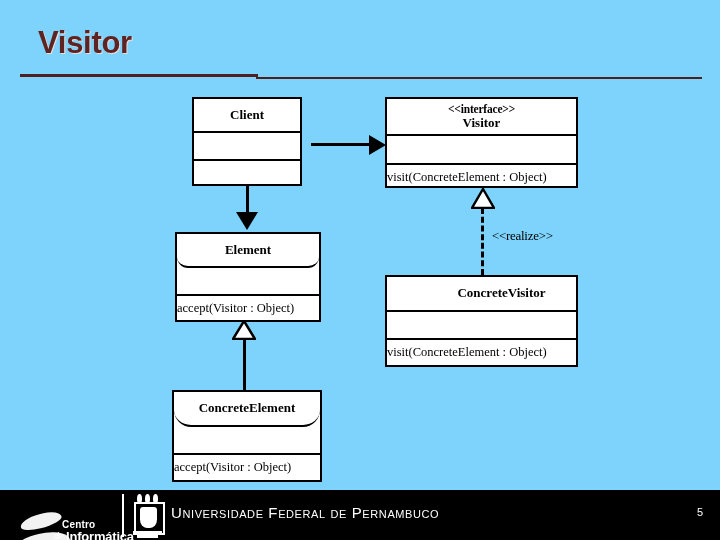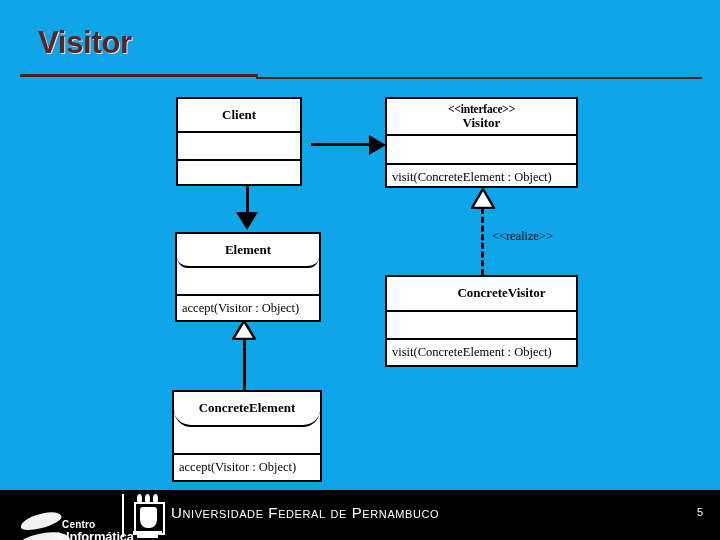--- a/index.html
+++ b/index.html
@@ -7,21 +7,21 @@
     padding: 0;
     background: #ffffff;
   }
   body {
     font-family: "Liberation Serif", serif;
   }
   .slide {
     position: relative;
     width: 720px;
     height: 540px;
-    background: #0ea5e9;
+    background: #7dd3fc;
     overflow: hidden;
   }
 
   
   .slide-title {
     position: absolute;
     left: 38px;
     top: 25px;
     font-family: "Liberation Sans", sans-serif;
     font-size: 31px;
@@ -74,21 +74,20 @@
     line-height: 1.12;
     text-align: center;
   }
   .uml-stereotype {
     font-weight: bold;
     font-size: 11.5px;
     letter-spacing: -0.2px;
   }
   .uml-members {
     justify-content: flex-start;
-    padding-left: 5px;
     font-size: 12.5px;
     color: #000000;
     white-space: nowrap;
   }
   .uml-empty {
     background: #ffffff;
   }
 
   
   .line-h {
@@ -298,21 +297,21 @@
 </style>
 </head>
 <body>
 
 <div class="slide">
 
   <div class="slide-title">Visitor</div>
   <div class="title-rule-left"></div>
   <div class="title-rule-right"></div>
 
-  <div class="uml-class" style="left:176px; top:97px; width:126px; height:89px;">
+  <div class="uml-class" style="left:192px; top:97px; width:110px; height:89px;">
     <div class="uml-row uml-name" style="height:34px;">Client</div>
     <div class="uml-row uml-members uml-empty" style="height:28px;"></div>
     <div class="uml-row uml-members uml-empty" style="height:23px;"></div>
   </div>
 
   <div class="uml-class" style="left:385px; top:97px; width:193px; height:91px;">
     <div class="uml-row uml-name" style="height:37px;">
       <div class="uml-stereotype">&lt;&lt;interface&gt;&gt;</div>
       <div>Visitor</div>
     </div>

